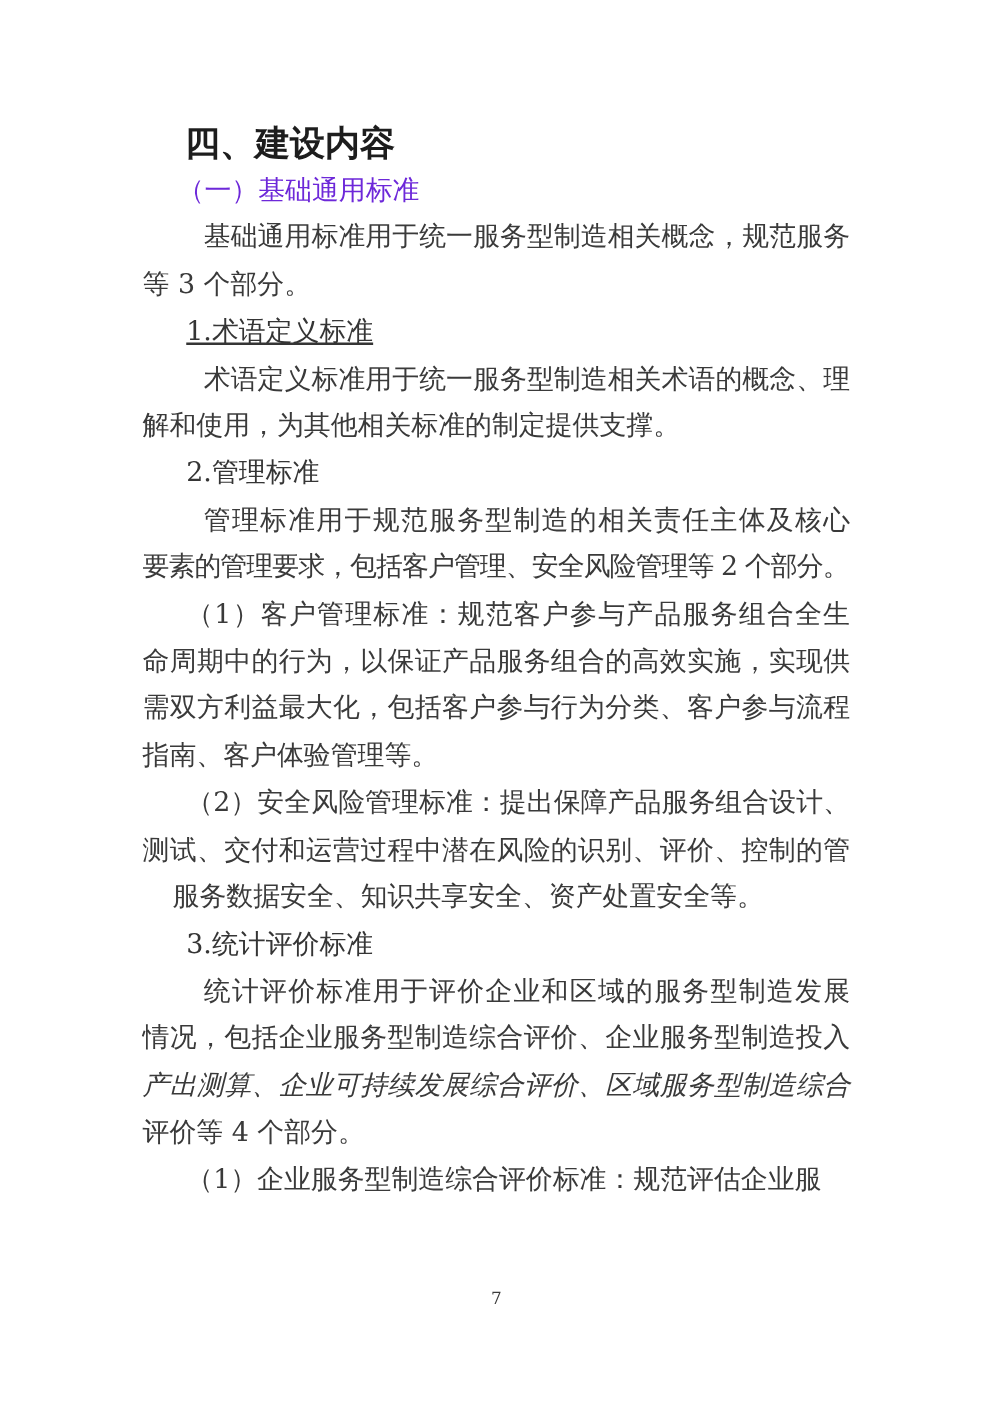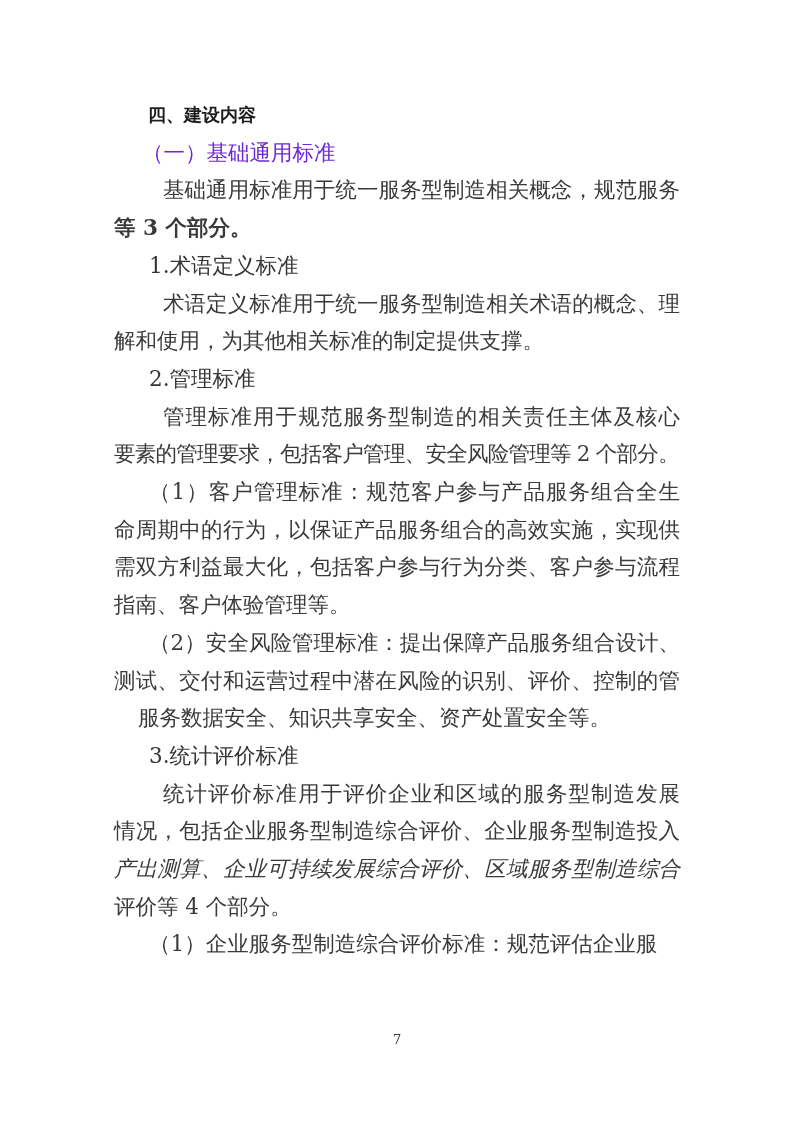--- a/index.html
+++ b/index.html
@@ -29,21 +29,21 @@
     text-align:justify;
     text-justify:inter-character;
     white-space:nowrap;
   }
   .line.fill{
     text-align-last:justify;
   }
   .para.h1 .line{
     font-family:"DejaVu Sans", sans-serif;
     font-weight:700;
-    font-size:18px;
+    font-size:28px;
     color:var(--heading);
   }
   .para.h2 .line{
     font-weight:400;
     color:#6d28d9;
   }
   .para.h3 .line{
     color:#353535;
   }
   .page-footer{
@@ -63,24 +63,24 @@
 <main>
   <section class="doc">
       <div class="para h1">
         <div class="line" style="padding-left: 34px; white-space: normal;">四、建设内容</div>
       </div>
       <div class="para h2">
         <div class="line" style="padding-left: 28px; white-space: normal;">（一）基础通用标准</div>
       </div>
       <div class="para body">
         <div class="line fill" style="padding-left: 49px; white-space: normal;">基础通用标准用于统一服务型制造相关概念，规范服务</div>
-        <div class="line" style="white-space: normal; font-weight: bold;">等 3 个部分。</div>
+        <div class="line" style="white-space: normal;">等 3 个部分。</div>
       </div>
       <div class="para h3">
-        <div class="line" style="padding-left: 35px; white-space: normal;">1.术语定义标准</div>
+        <div class="line" style="padding-left: 35px; white-space: normal; text-decoration: underline;">1.术语定义标准</div>
       </div>
       <div class="para body">
         <div class="line fill" style="padding-left: 49px; white-space: normal;">术语定义标准用于统一服务型制造相关术语的概念、理</div>
         <div class="line" style="white-space: normal;">解和使用，为其他相关标准的制定提供支撑。</div>
       </div>
       <div class="para h3">
         <div class="line" style="padding-left: 35px; white-space: normal;">2.管理标准</div>
       </div>
       <div class="para body">
         <div class="line fill" style="padding-left: 49px; white-space: normal;">管理标准用于规范服务型制造的相关责任主体及核心</div>

